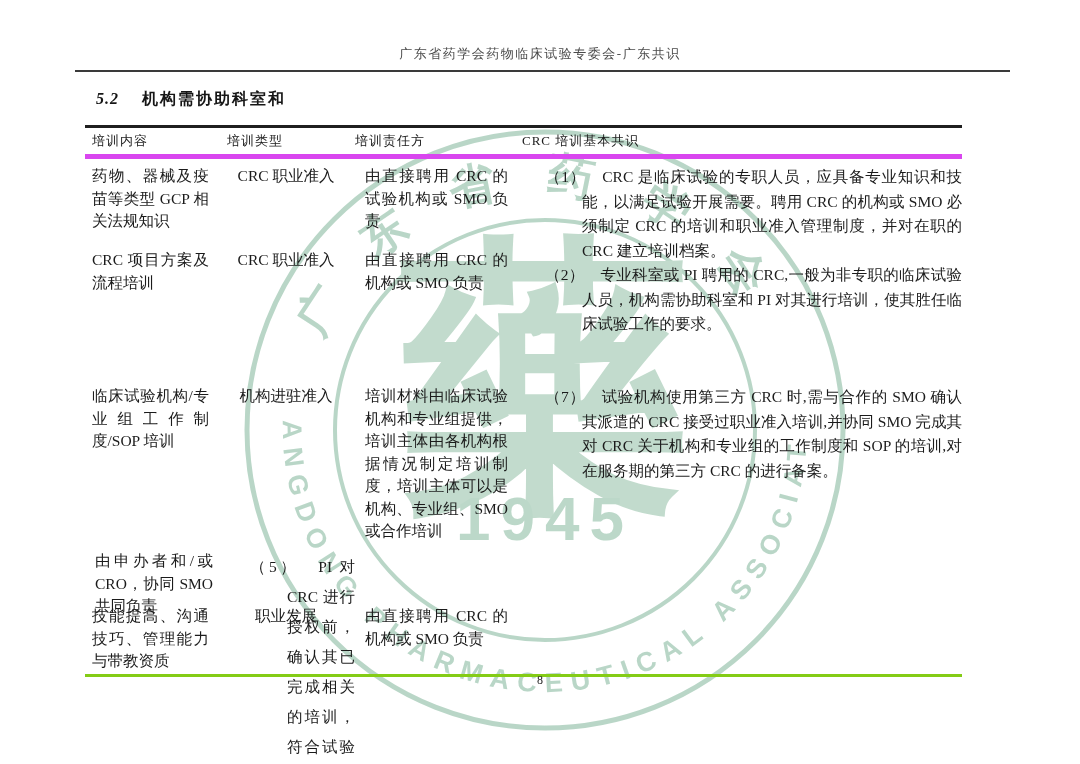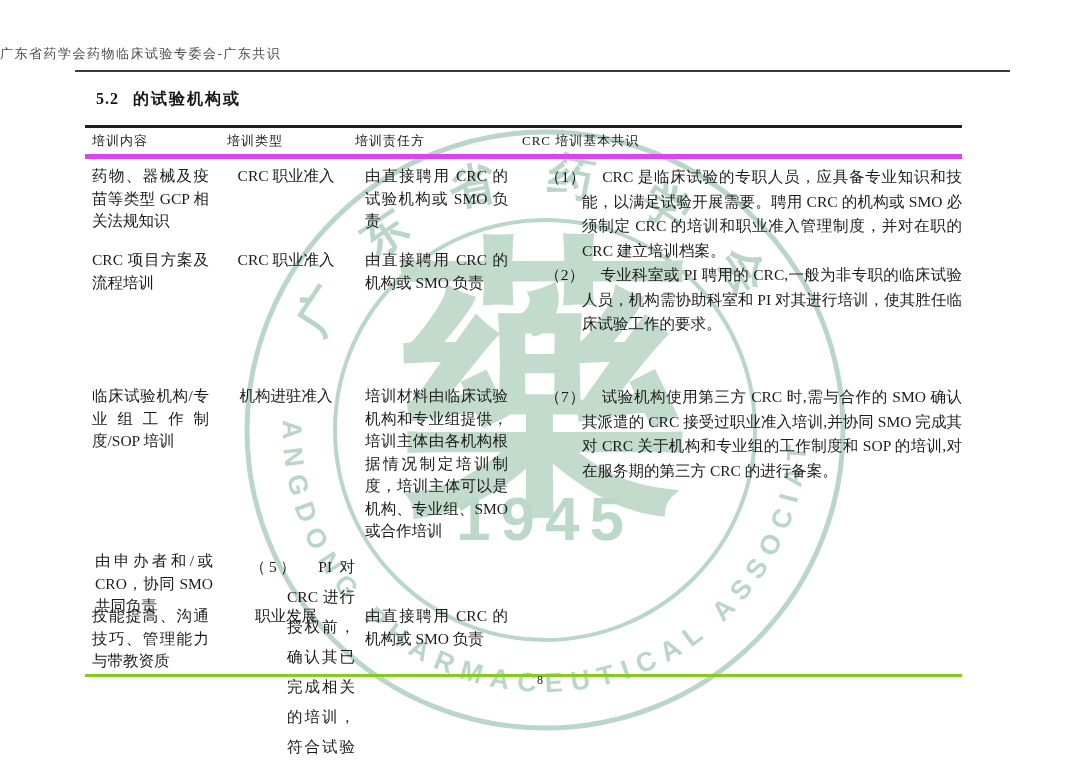--- a/index.html
+++ b/index.html
@@ -4,26 +4,26 @@
 <style>
   html,body { margin:0; padding:0; background:#ffffff; }
   .page {
     position:relative; width:1080px; height:764px; background:#ffffff;
     overflow:hidden; font-family:"Liberation Serif","DejaVu Serif",serif;
     color:#1b1b1b;
   }
   .watermark { position:absolute; left:225px; top:110px; width:640px; height:640px; z-index:0; opacity:0.72; }
   .content { position:absolute; left:0; top:0; width:1080px; height:764px; z-index:1; }
 
-  .doc-header { position:absolute; top:45px; left:0; width:100%; text-align:left;
+  .doc-header { position:absolute; top:45px; left:0; width:100%; text-align:center;
     font-size:13px; color:#4a4a4a; letter-spacing:1.5px; }
   .header-rule { position:absolute; top:70px; left:75px; width:935px; height:2px; background:#3a3a3a; }
 
   .section-title { position:absolute; top:89px; left:96px; font-size:16px; font-weight:bold; letter-spacing:2px; color:#161616; }
-  .section-title .num { margin-right:14px; letter-spacing:1px; }
+  .section-title .num { margin-right:23px; letter-spacing:1px;font-style:italic; }
 
   .table { position:absolute; left:85px; top:125px; width:877px; border-top:3px solid #1f1f1f; }
   .thead { display:grid; grid-template-columns:142px 128px 167px 1fr; height:26px;
     border-bottom:5px solid #d946ef; font-weight:normal; font-size:13px; align-items:center; letter-spacing:1px; }
   .thead .h1 { padding-left:7px; }
   .tbody { position:relative; height:515px; border-bottom:3px solid #84cc16; }
 
   .group { position:absolute; left:0; width:100%; display:grid;
     grid-template-columns:142px 128px 167px 1fr; font-size:15.5px; }
   .g0 { top:6px; } .g1 { top:226px; } .g2 { top:391px; } .g3 { top:446px; }
@@ -70,21 +70,21 @@
       <textPath href="#arcBottom" startOffset="50%">GUANGDONG PHARMACEUTICAL ASSOCIATION</textPath>
     </text>
   </svg>
 
   <div class="content">
 
     <div class="doc-header">广东省药学会药物临床试验专委会-广东共识</div>
     <div class="header-rule"></div>
 
     <div class="section-title">
-      <span class="num">5.2</span><span>的试验机构或</span>
+      <span class="num">5.2</span><span>机构需协助科室和</span>
     </div>
 
     <div class="table">
       <div class="thead">
         <div class="h1">培训内容</div>
         <div class="h2">培训类型</div>
         <div class="h3">培训责任方</div>
         <div class="h4">CRC 培训基本共识</div>
       </div>
 

